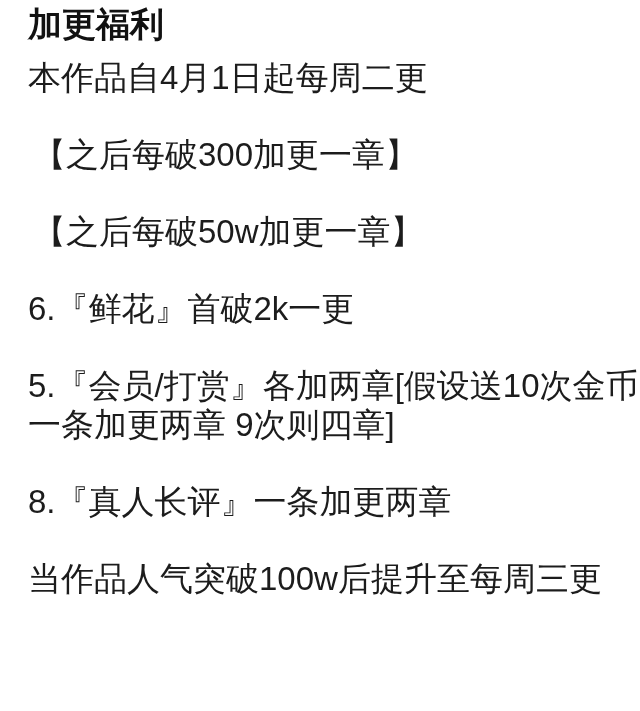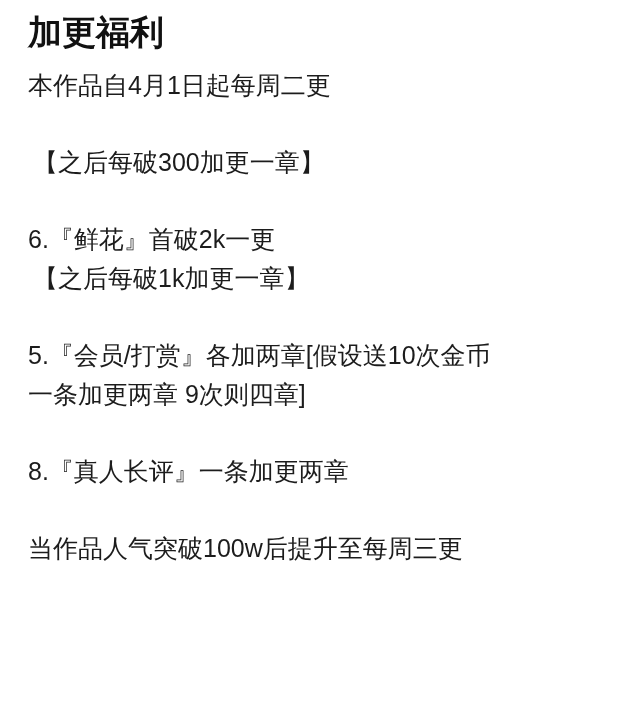--- a/index.html
+++ b/index.html
@@ -18,61 +18,62 @@
     width: 640px;
     height: 711px;
     padding: 4px 16px 0 28px;
     color: #1c1c1c;
     overflow: hidden;
   }
   .title {
     font-size: 34px;
     font-weight: 700;
     line-height: 40px;
-    margin: 8px 0 14px 0;
+    margin: 0 0 14px 0;
     color: #111111;
   }
   .line {
-    font-size: 25px;
+    font-size: 33px;
     font-weight: 400;
     line-height: 39px;
     white-space: nowrap;
   }
   .intro {
     margin: 0 0 38px 0;
   }
   .para {
     margin: 0 0 38px 0;
   }
   .line-indent {
     padding-left: 5px;
+    margin-top: 36px;
   }
   .footer-line {
     margin: 0;
   }
 </style>
 </head>
 <body>
 
 <div class="page">
 
   <h1 class="title">加更福利</h1>
 
   <p class="line intro">本作品自4月1日起每周二更</p>
 
   <div class="para">
     <div class="line line-indent">【之后每破300加更一章】</div>
   </div>
 
   <div class="para">
+    <div class="line line-indent">【之后每破50w加更一章】</div>
   </div>
 
   <div class="para">
     <div class="line">6.『鲜花』首破2k一更</div>
-    <div class="line line-indent">【之后每破1k加更一章】</div>
   </div>
 
   <div class="para">
     <div class="line">5.『会员/打赏』各加两章[假设送10次金币</div>
     <div class="line">一条加更两章 9次则四章]</div>
   </div>
 
   <div class="para">
     <div class="line">8.『真人长评』一条加更两章</div>
   </div>

